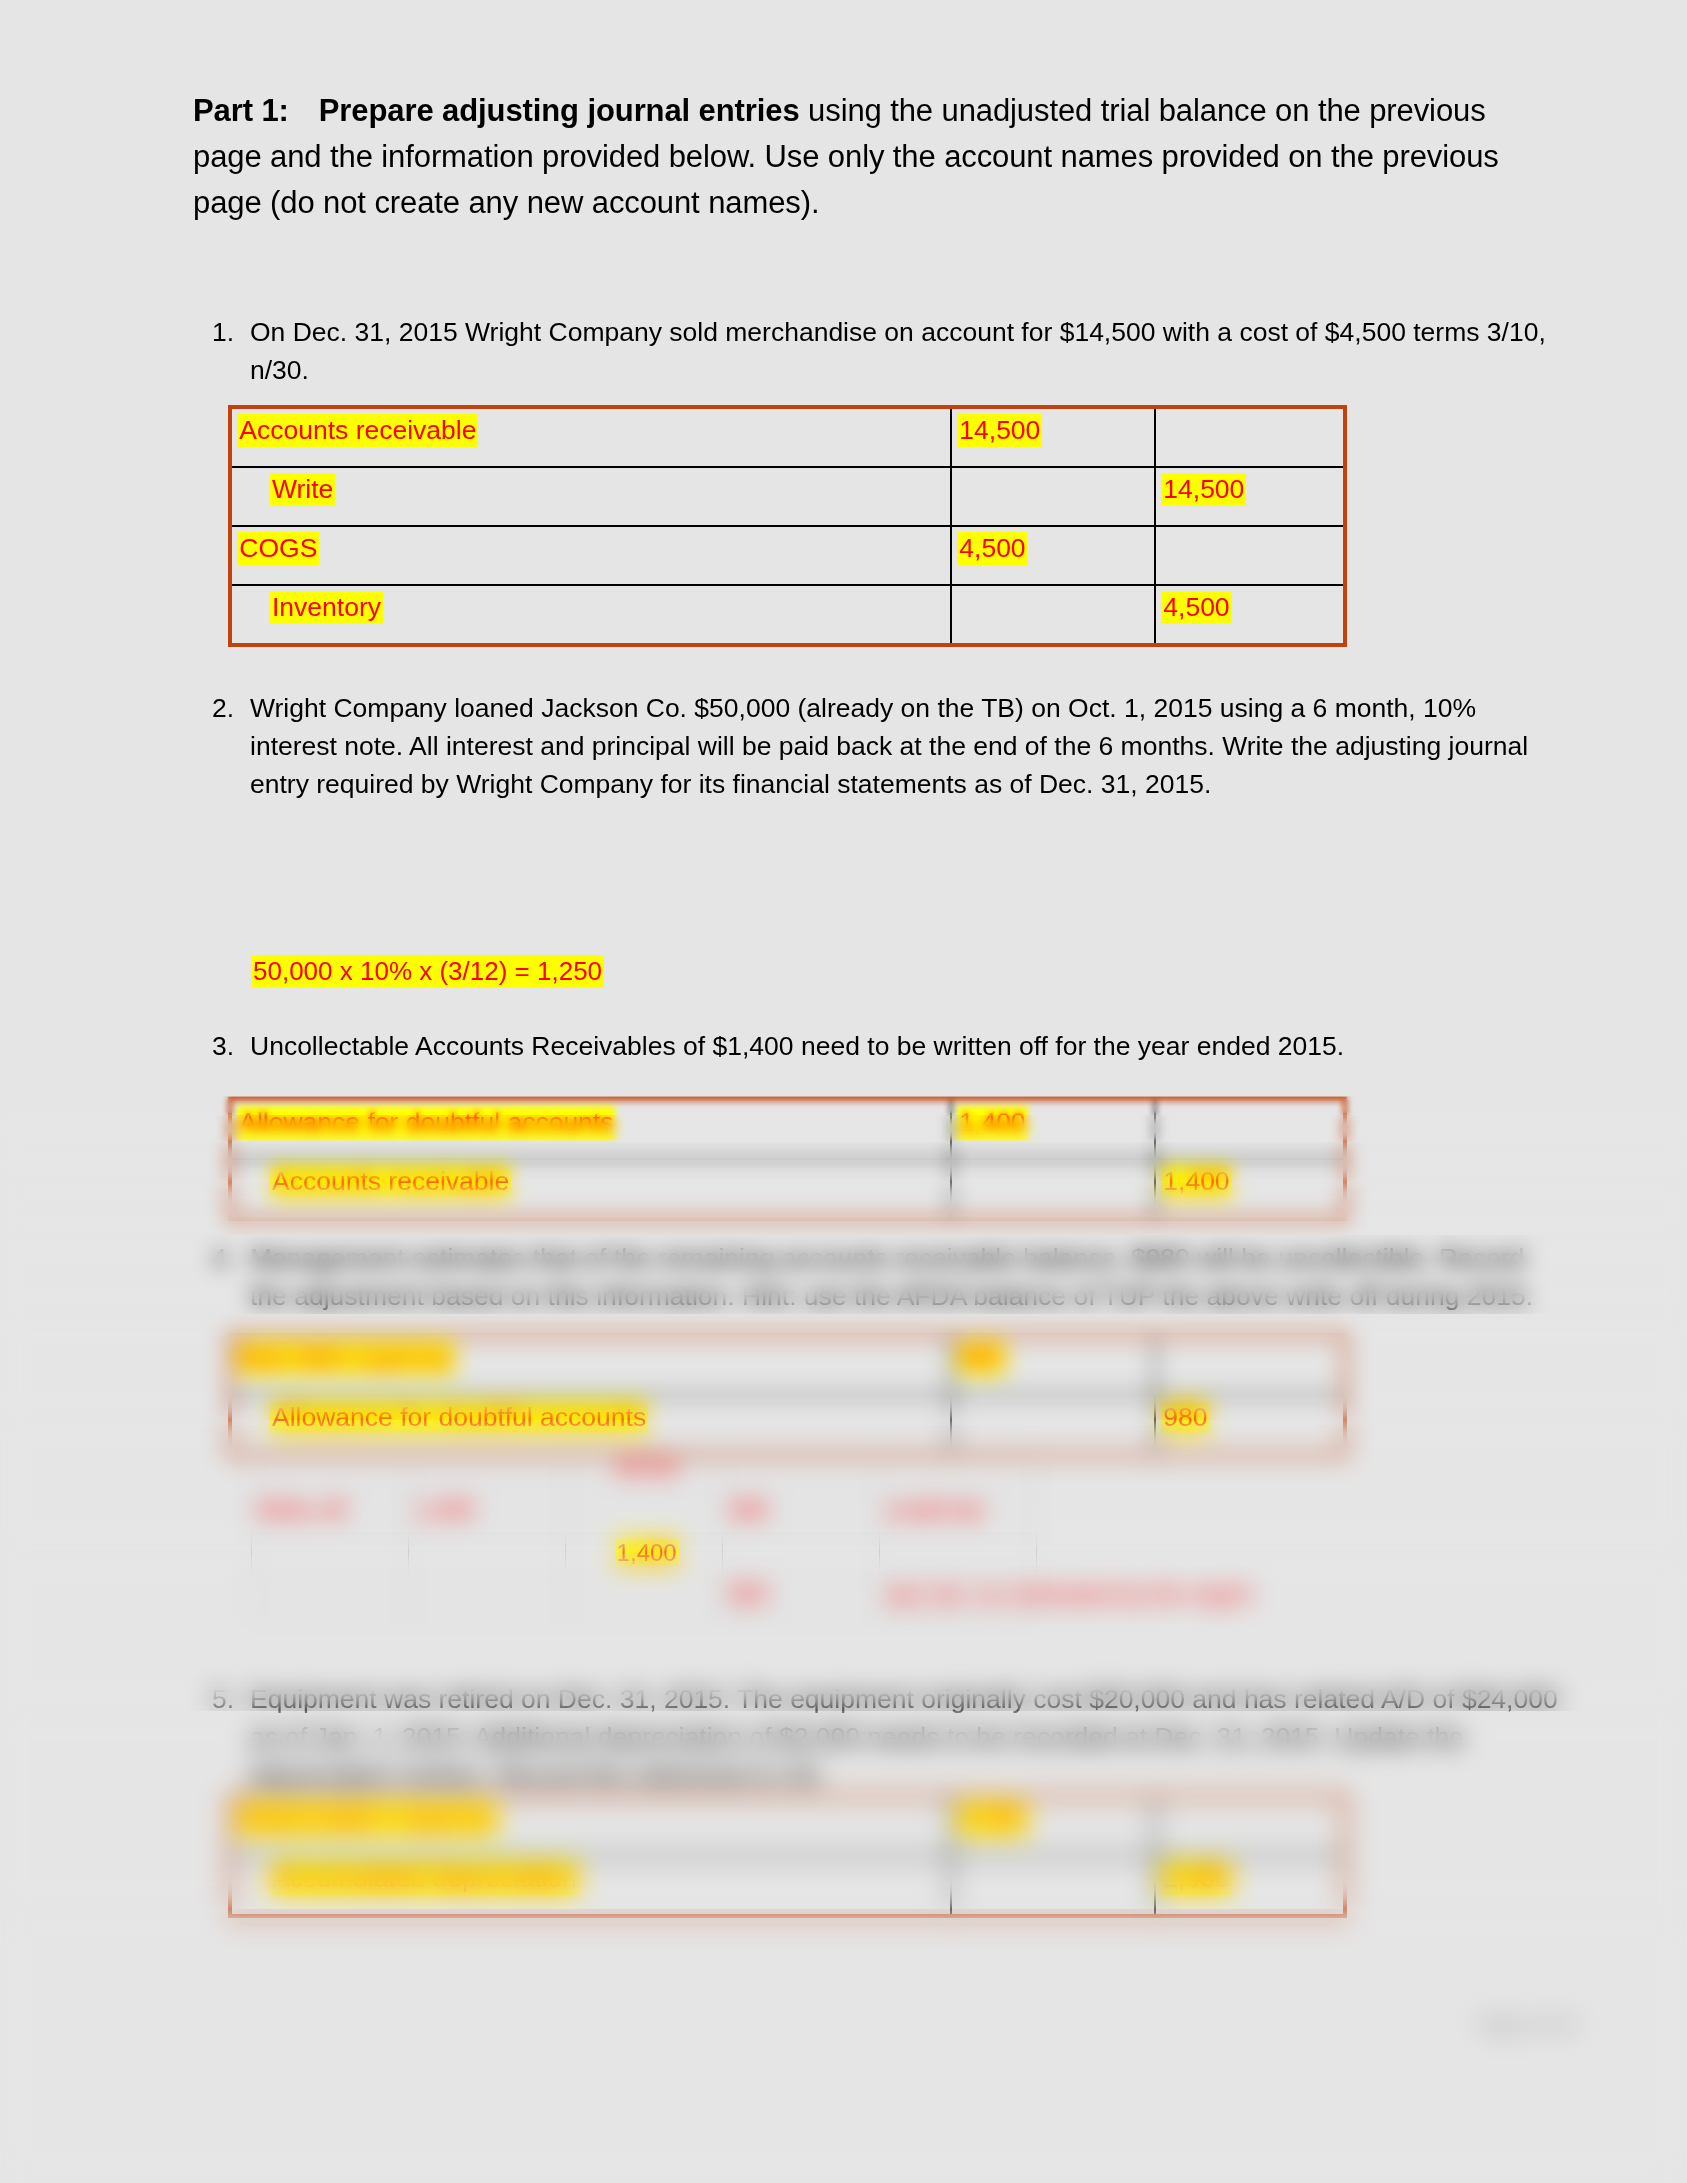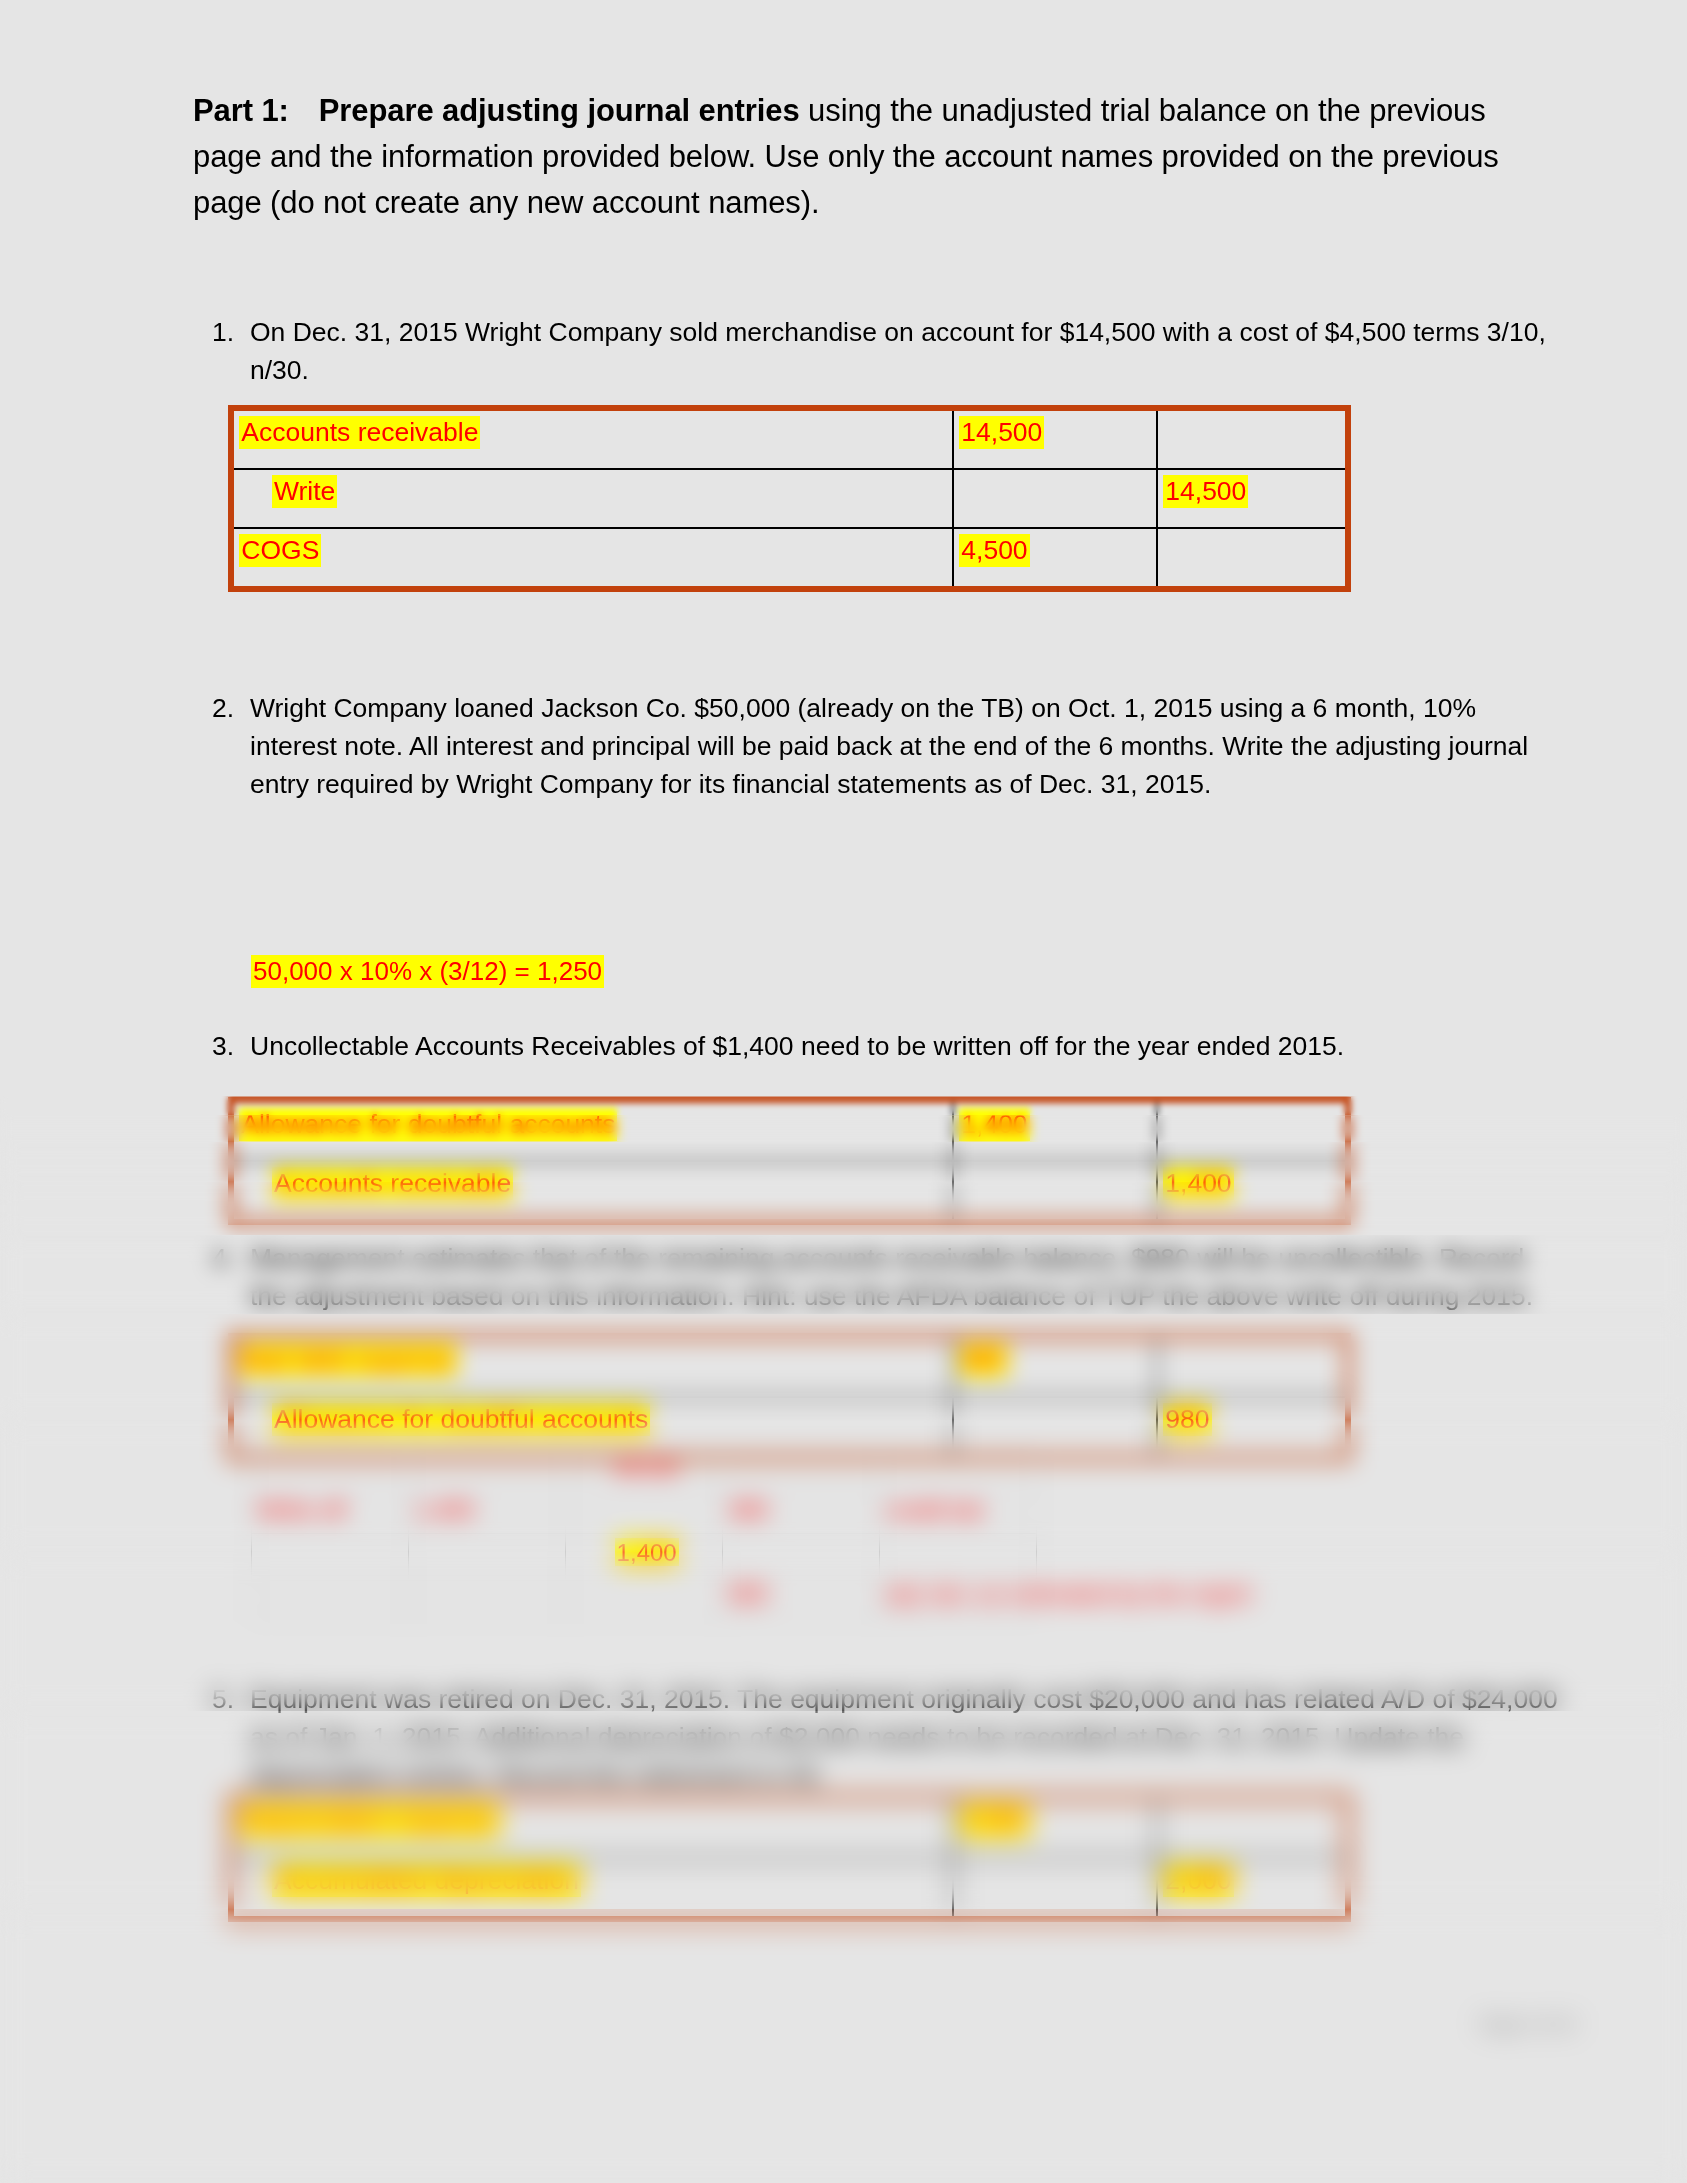--- a/index.html
+++ b/index.html
@@ -56,21 +56,21 @@
     margin-left: 57px;
     display: block;
     width: 1317px;
   }
 
   
   .jtable {
     position: absolute;
     border-collapse: collapse;
     table-layout: fixed;
-    border: 6px solid #c2410c;
+    border: 4px solid #c2410c;
   }
   .jtable td {
     border: 2px solid #000000;
     vertical-align: top;
     padding: 0;
     height: 57px;
   }
   .jtable td.c-name  { width: 718px; }
   .jtable td.c-debit { width: 202px; }
   .jtable td.c-credit{ width: 187px; }
@@ -180,20 +180,31 @@
       </tr>
       <tr>
         <td class="c-name">
               <span class="cellinner"><span class="hl">COGS</span></span>
             </td>
         <td class="c-debit">
               <span class="cellinner"><span class="hl">4,500</span></span>
             </td>
         <td class="c-credit">
               <span class="cellinner"></span>
+            </td>
+      </tr>
+      <tr>
+        <td class="c-name">
+              <span class="cellinner indent"><span class="hl">Inventory</span></span>
+            </td>
+        <td class="c-debit">
+              <span class="cellinner"></span>
+            </td>
+        <td class="c-credit">
+              <span class="cellinner"><span class="hl">4,500</span></span>
             </td>
       </tr>
     </tbody>
       </table>
 
     <div class="item" style="left:193px; top:689px;">
       <span class="num">2.</span>
       <span class="body">Wright Company loaned Jackson Co. $50,000 (already on the TB) on Oct. 1, 2015 using a 6 month, 10% interest note.  All interest and principal will be paid back at the end of the 6 months.  Write the adjusting journal entry required by Wright Company for its financial statements as of Dec. 31, 2015.</span>
     </div>
 

